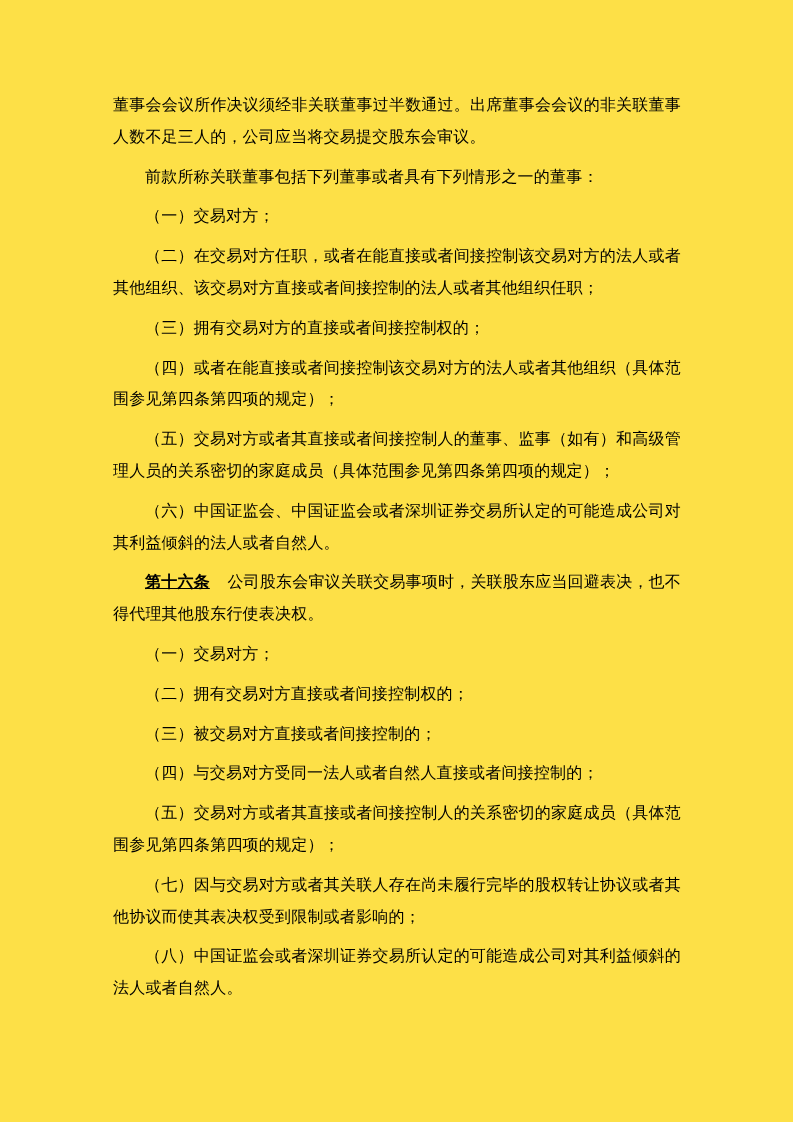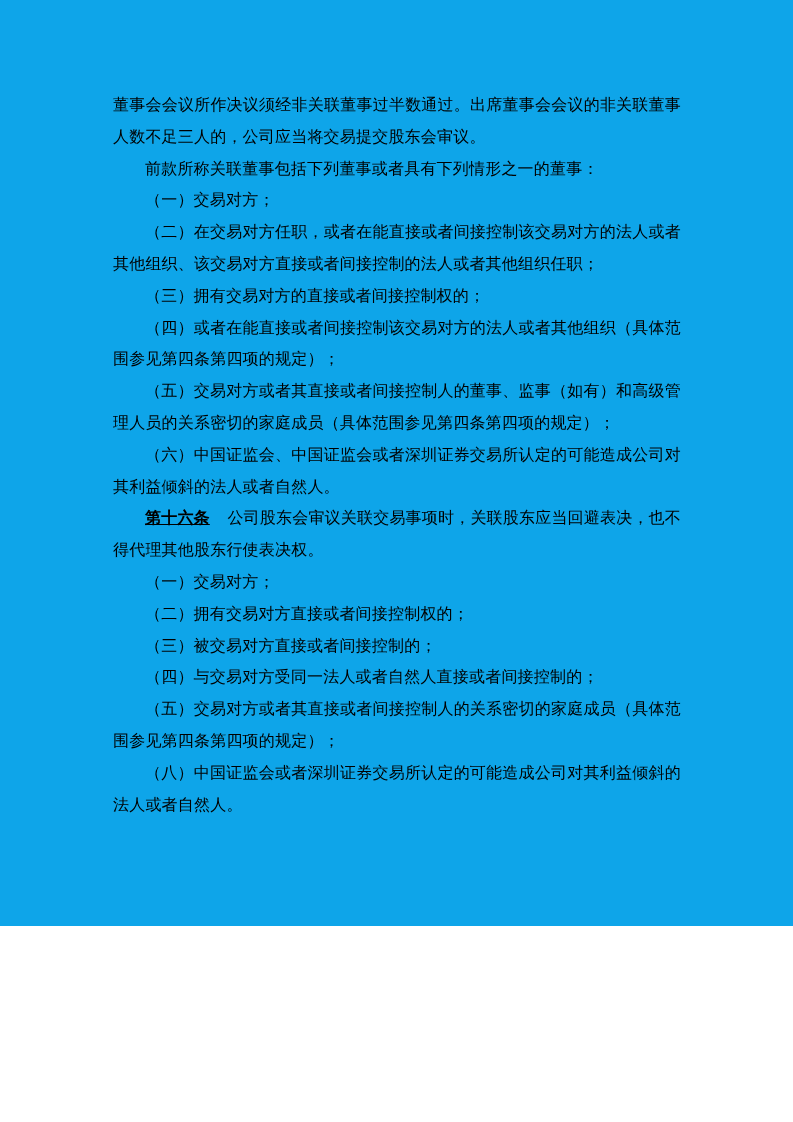--- a/index.html
+++ b/index.html
@@ -3,42 +3,43 @@
 <meta charset="utf-8">
 <style>
   html, body {
     margin: 0;
     padding: 0;
     background: #ffffff;
   }
   .page {
     position: relative;
     width: 793px;
-    height: 926px;
-    background: #0ea5e9;
+    height: 1122px;
+    background: #fde047;
     overflow: hidden;
     font-family: "Liberation Serif", "DejaVu Serif", serif;
   }
   .doc-body {
     position: absolute;
     left: 113px;
     top: 89px;
     width: 568px;
     font-size: 16px;
     line-height: 31.8px;
     color: #000000;
     text-align: justify;
     letter-spacing: 0.2px;
   }
   .doc-body p {
     margin: 0;
     padding: 0;
   }
   .doc-body p.indent {
     text-indent: 2em;
+    margin-top: 8px;
   }
   .article-lead {
     font-weight: bold;
     margin-right: 1.1em;
     text-decoration: underline;
   }
 </style>
 </head>
 <body>
 
@@ -51,15 +52,16 @@
       <p class="indent"><span>（三）拥有交易对方的直接或者间接控制权的；</span></p>
       <p class="indent"><span>（四）或者在能直接或者间接控制该交易对方的法人或者其他组织（具体范围参见第四条第四项的规定）；</span></p>
       <p class="indent"><span>（五）交易对方或者其直接或者间接控制人的董事、监事（如有）和高级管理人员的关系密切的家庭成员（具体范围参见第四条第四项的规定）；</span></p>
       <p class="indent"><span>（六）中国证监会、中国证监会或者深圳证券交易所认定的可能造成公司对其利益倾斜的法人或者自然人。</span></p>
       <p class="indent"><span class="article-lead">第十六条</span><span>公司股东会审议关联交易事项时，关联股东应当回避表决，也不得代理其他股东行使表决权。</span></p>
       <p class="indent"><span>（一）交易对方；</span></p>
       <p class="indent"><span>（二）拥有交易对方直接或者间接控制权的；</span></p>
       <p class="indent"><span>（三）被交易对方直接或者间接控制的；</span></p>
       <p class="indent"><span>（四）与交易对方受同一法人或者自然人直接或者间接控制的；</span></p>
       <p class="indent"><span>（五）交易对方或者其直接或者间接控制人的关系密切的家庭成员（具体范围参见第四条第四项的规定）；</span></p>
+      <p class="indent"><span>（七）因与交易对方或者其关联人存在尚未履行完毕的股权转让协议或者其他协议而使其表决权受到限制或者影响的；</span></p>
       <p class="indent"><span>（八）中国证监会或者深圳证券交易所认定的可能造成公司对其利益倾斜的法人或者自然人。</span></p>
     </div>
 </div>
 
 </body></html>

